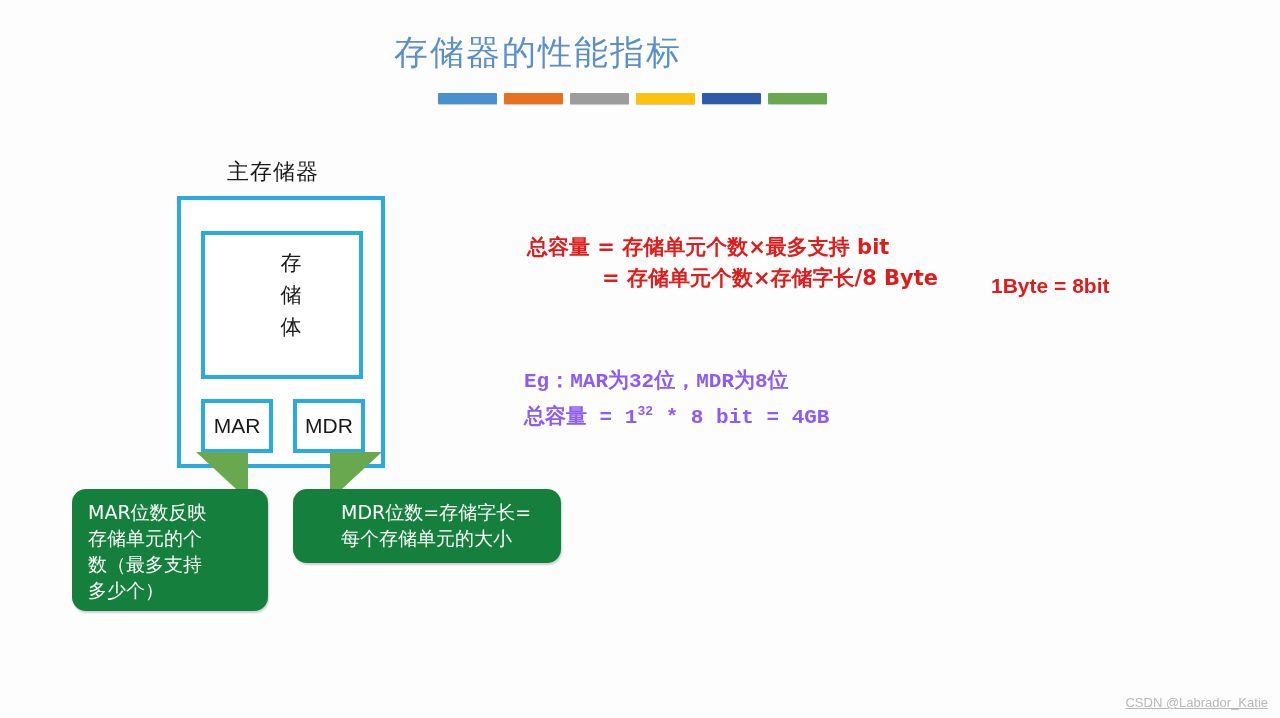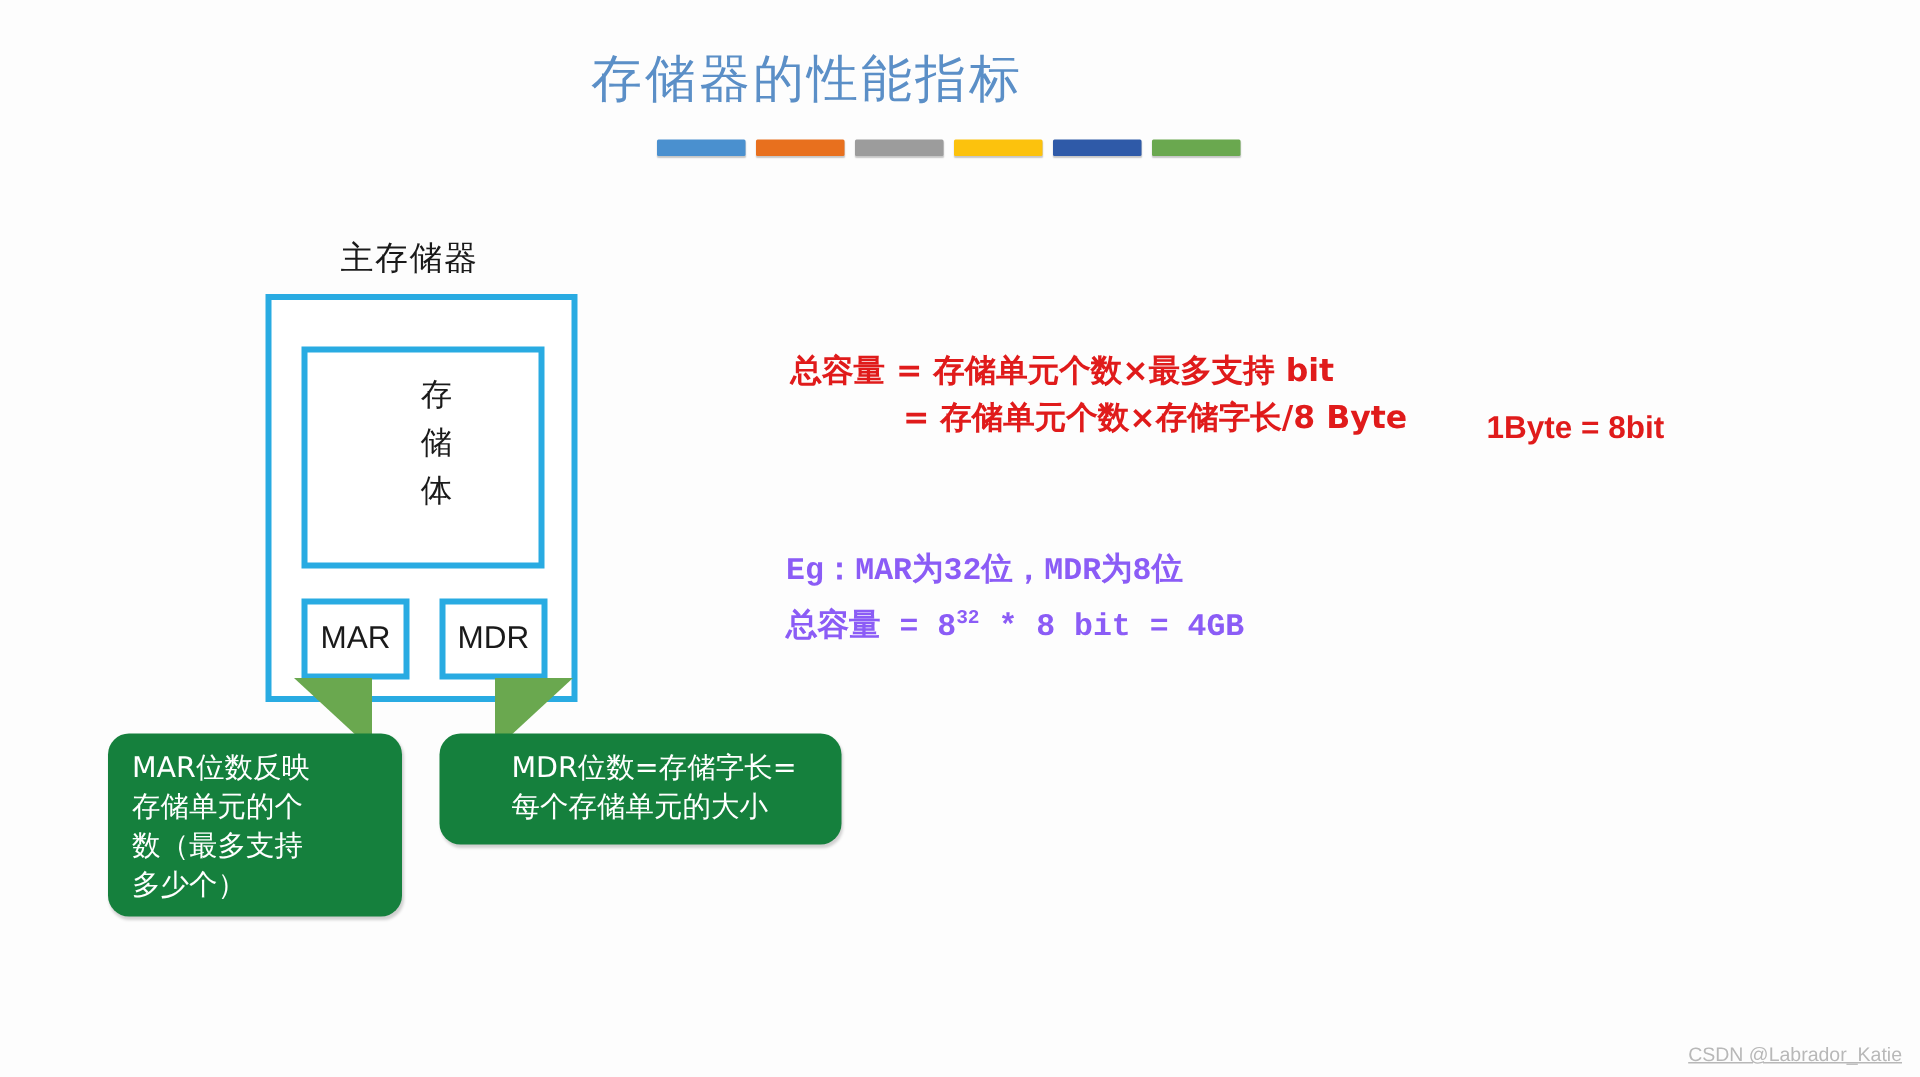--- a/index.html
+++ b/index.html
@@ -243,18 +243,18 @@
 
   <div id="formula-red">
     <span>总容量 = 存储单元个数×最多支持  bit</span>
     <span class="line2">= 存储单元个数×存储字长/8  Byte</span>
   </div>
 
   <div id="byte-note">1Byte = 8bit</div>
 
   <div id="example">
     <span>Eg：MAR为32位，MDR为8位</span>
-    <span class="l2"><span>总容量    =  8</span><sup>32</sup><span> * 8 bit  = 4GB</span></span>
+    <span class="l2"><span>总容量    =  1</span><sup>32</sup><span> * 8 bit  = 4GB</span></span>
   </div>
 
   <div id="watermark">CSDN @Labrador_Katie</div>
 
 </div>
 
 </body></html>

